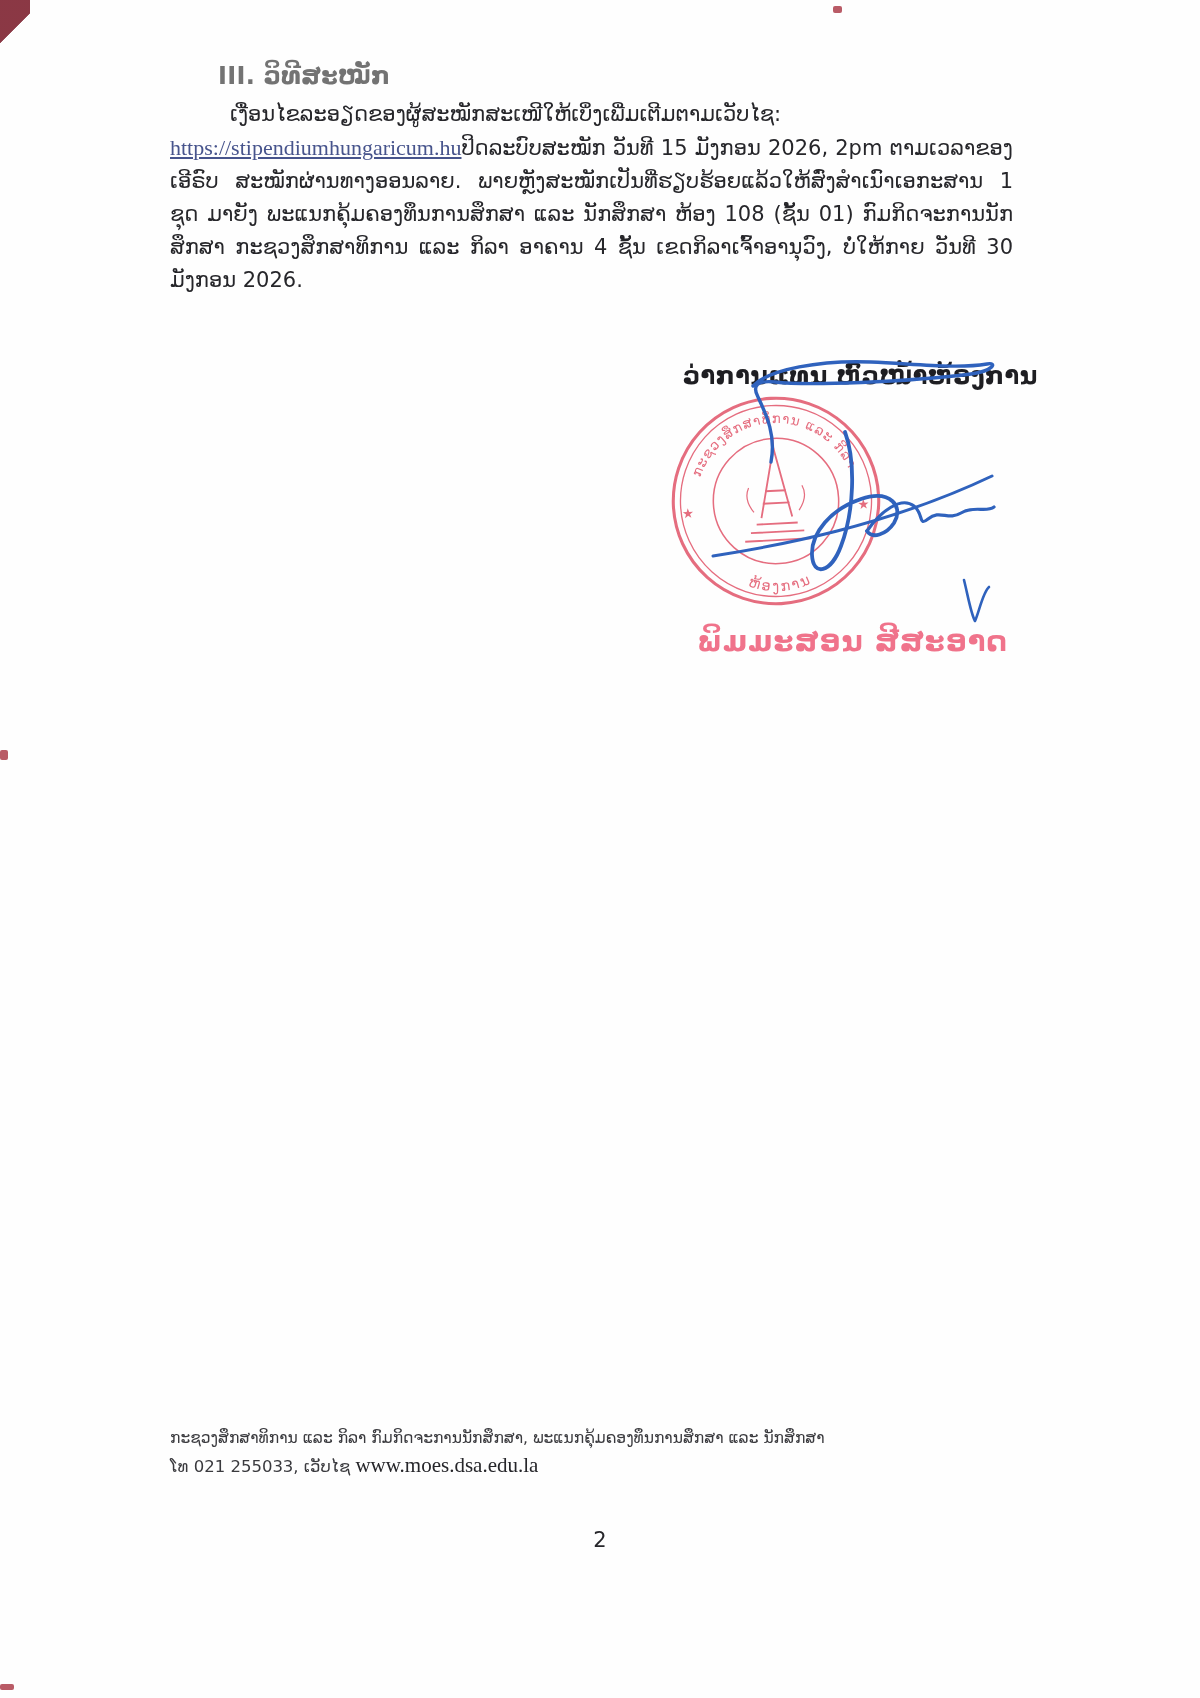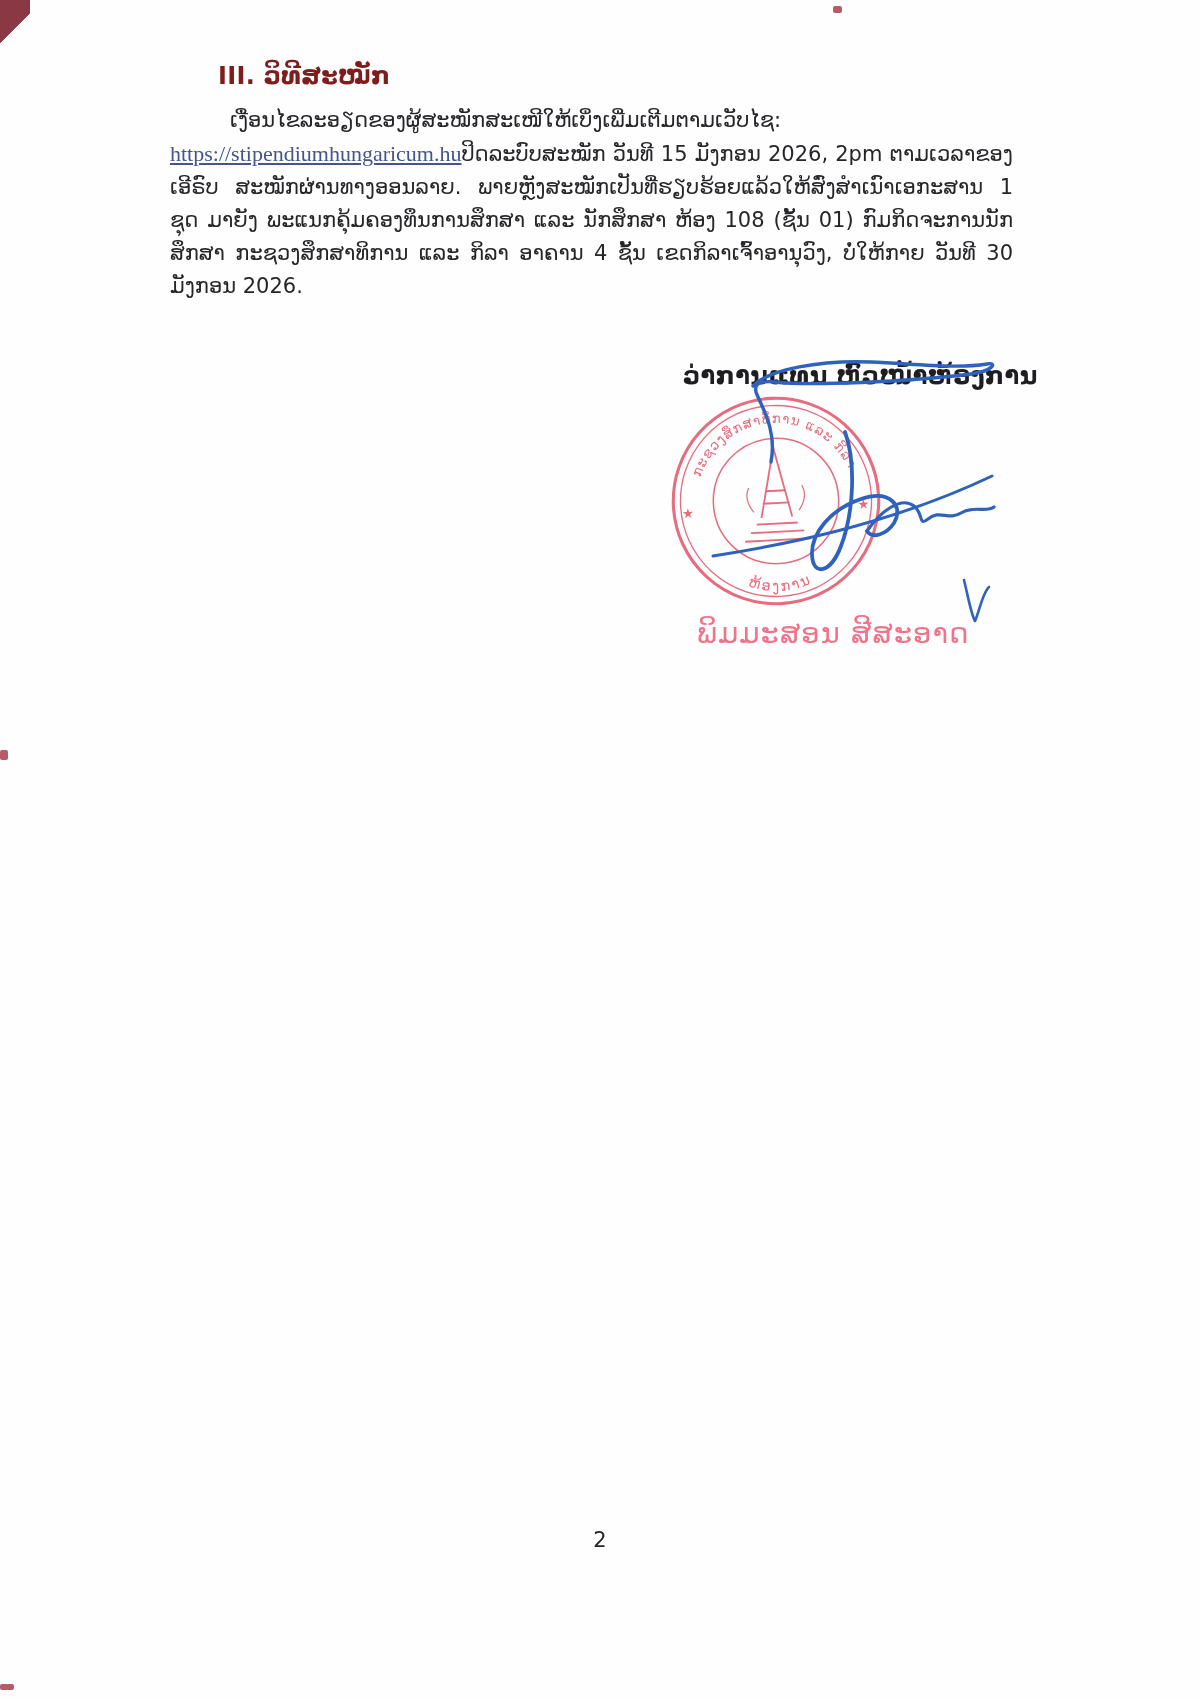--- a/index.html
+++ b/index.html
@@ -20,22 +20,22 @@
   }
   .edge-dot{position:absolute;background:#a83240;border-radius:2px;opacity:.8;}
   .dot-top{left:833px;top:6px;width:9px;height:7px;}
   .dot-left{left:0;top:750px;width:8px;height:10px;}
   .dot-bottom{left:0;top:1684px;width:14px;height:6px;}
 
   .content{
     position:absolute;left:170px;top:62px;width:843px;
   }
   .heading{
-    margin:0 0 14px 48px;
-    font-size:24px;font-weight:bold;color:#7f1d1d;
+    margin:0 0 8px 48px;
+    font-size:24px;font-weight:bold;color:#737373;
     letter-spacing:.3px;
   }
   .para{
     margin:0;
     font-size:21px;line-height:33px;
     text-align:justify;
     color:#26262a;
   }
   .para.first{text-indent:60px;}
   .para.second{margin-top:32px;text-indent:64px;text-align:left;}
@@ -56,22 +56,22 @@
   .stamp{
     position:absolute;left:8px;top:48px;width:226px;height:226px;
     transform:rotate(-3deg);
     opacity:.88;
   }
   .ink{
     position:absolute;left:0;top:0;width:380px;height:300px;
     pointer-events:none;
   }
   .sig-name{
-    position:absolute;left:42px;top:276px;
-    font-size:29px;font-weight:normal;
+    position:absolute;left:42px;top:284px;
+    font-size:29px;font-weight:bold;
     color:#f0738b;
     letter-spacing:1px;white-space:nowrap;
   }
 
   
   .footer{
     position:absolute;left:170px;top:1426px;width:860px;
     color:#3a3a3e;
   }
   .footer-line1{font-size:15.5px;line-height:24px;margin:0;}
@@ -147,16 +147,20 @@
 
         <path stroke-width="3" d="M 58 216 C 122 206, 232 186, 337 136"></path>
 
         <path stroke-width="2.6" d="M 309 240 C 313 256, 316 274, 320 281 C 324 272, 328 252, 334 247"></path>
       </g>
     </svg>
 
     <div class="sig-name">ພິມມະສອນ ສີສະອາດ</div>
   </div>
 
+  <div class="footer">
+    <p class="footer-line1">ກະຊວງສຶກສາທິການ ແລະ ກິລາ ກົມກິດຈະການນັກສຶກສາ, ພະແນກຄຸ້ມຄອງທຶນການສຶກສາ ແລະ ນັກສຶກສາ</p>
+    <p class="footer-line2"><span>ໂທ 021 255033, ເວັບໄຊ </span><span class="footer-url">www.moes.dsa.edu.la</span></p>
+  </div>
 
   <div class="page-number">2</div>
 
 </div>
 
 </body></html>

